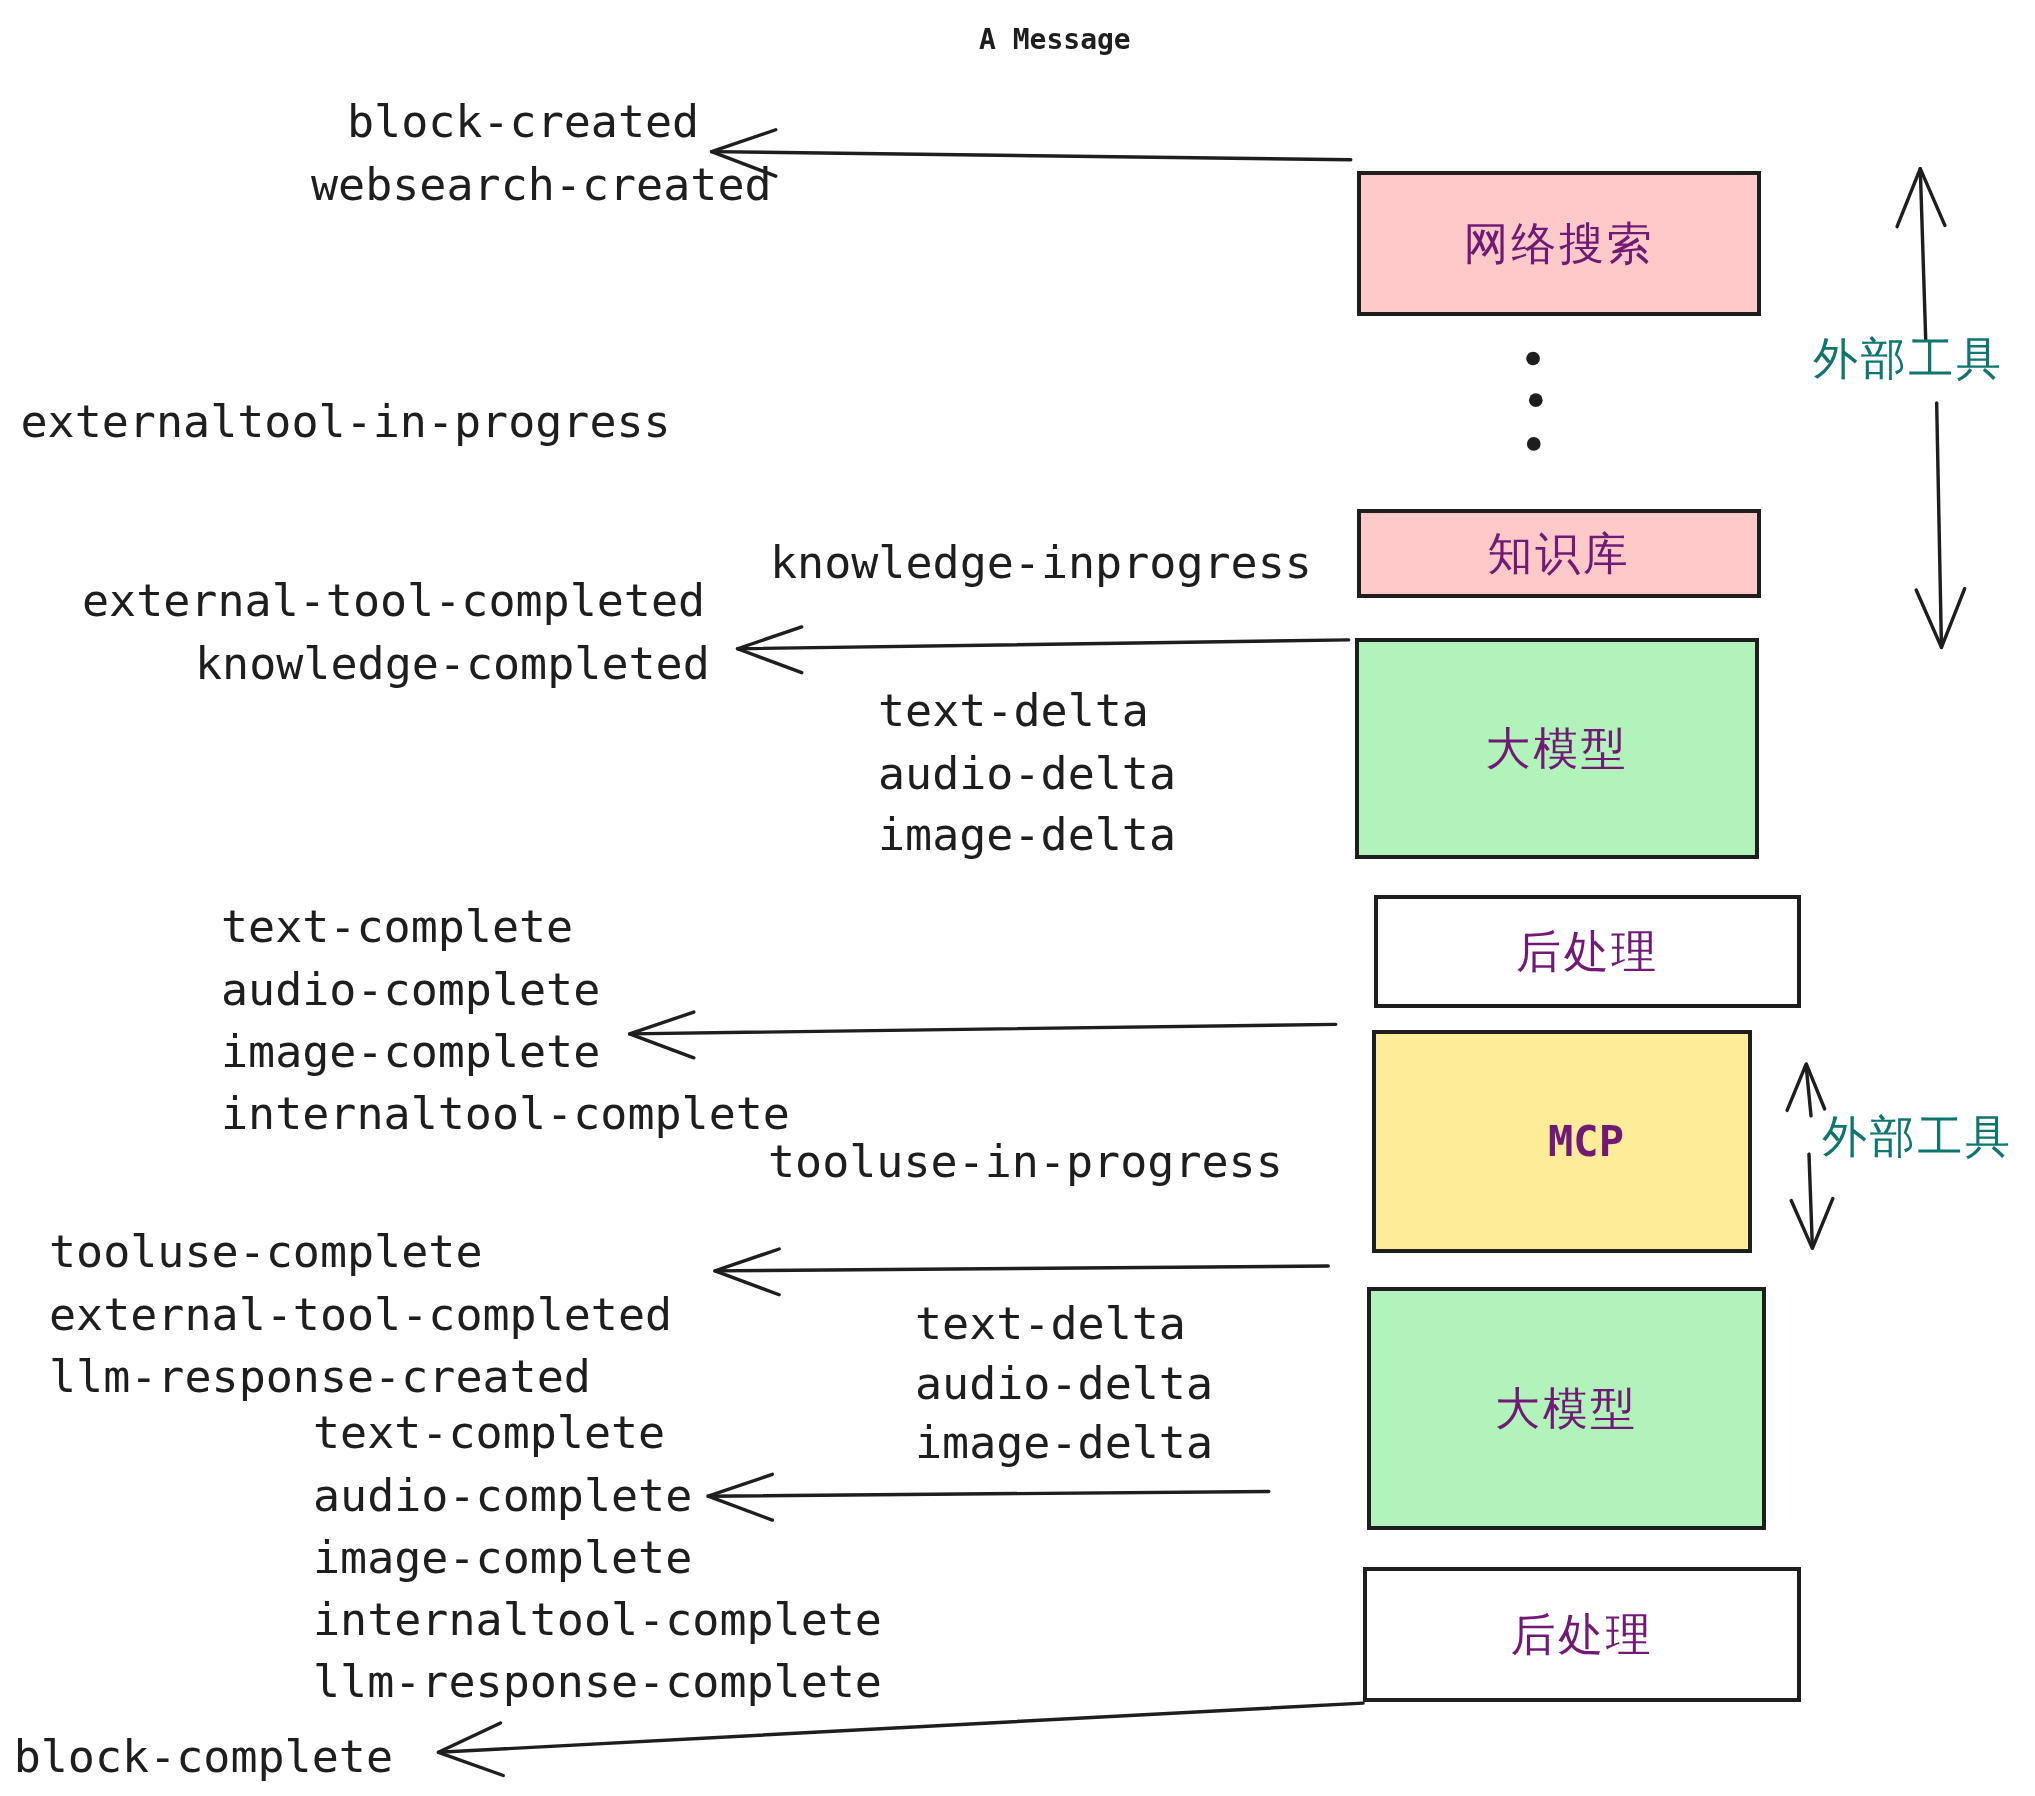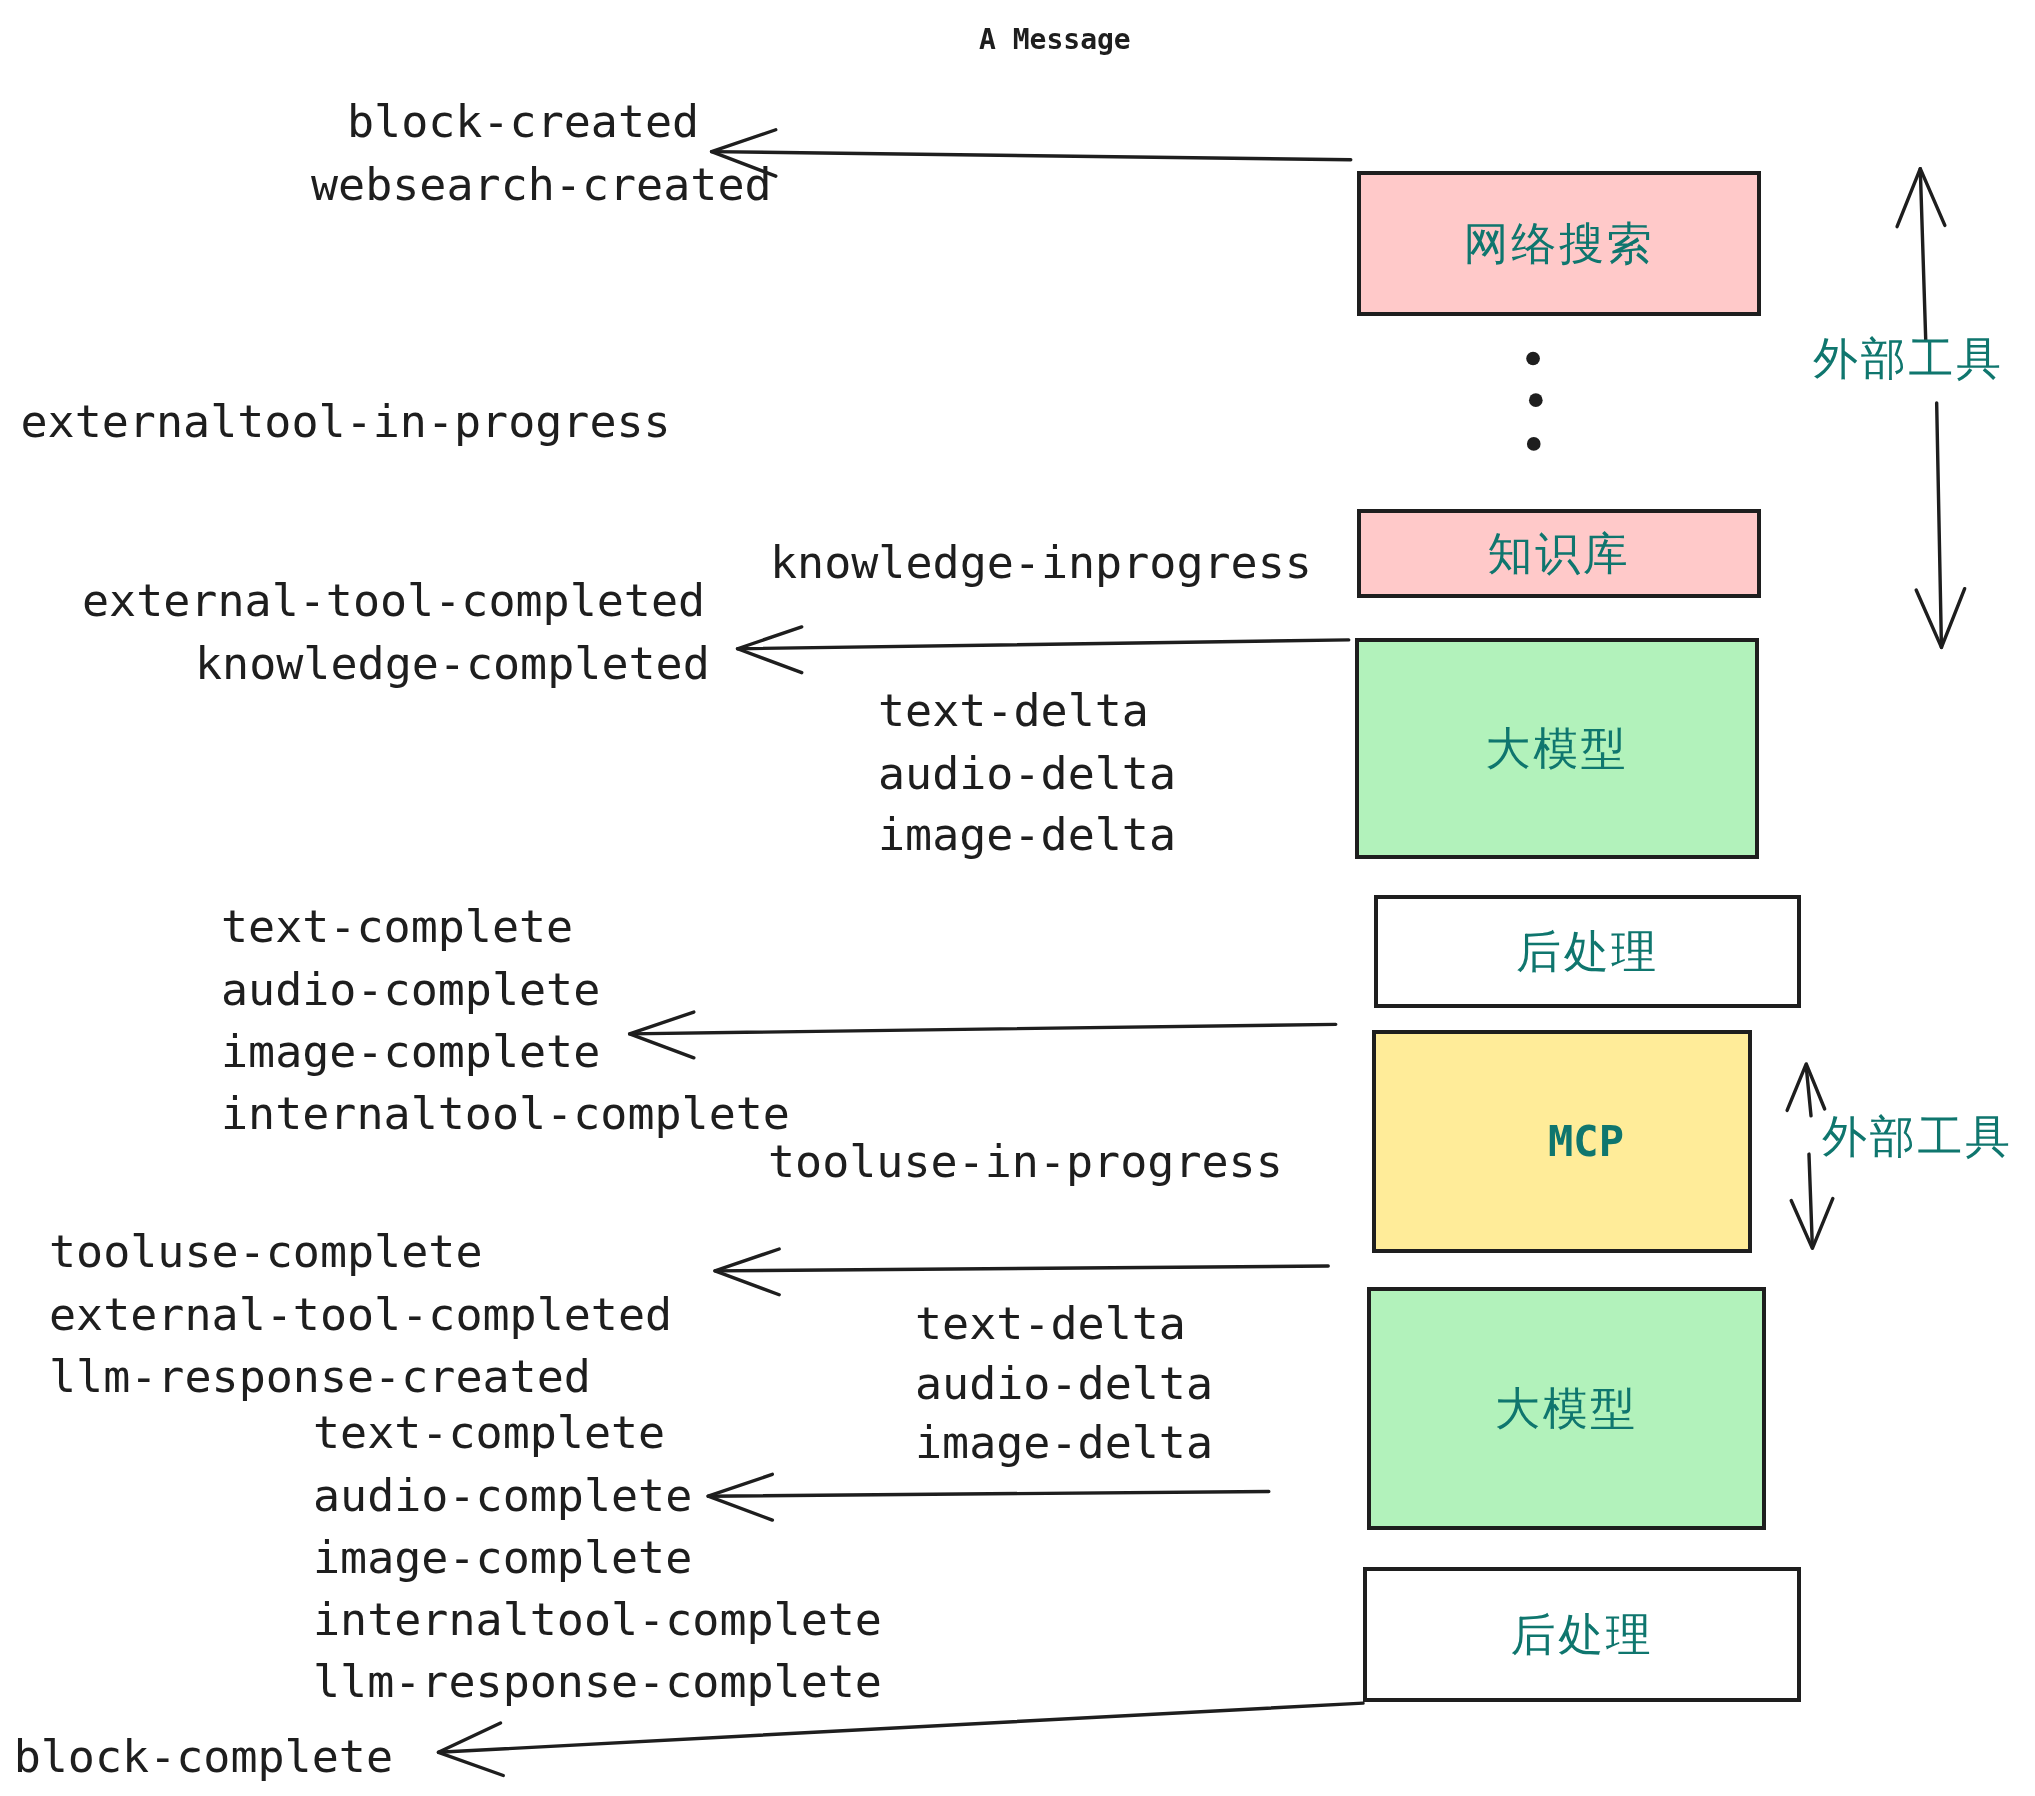--- a/index.html
+++ b/index.html
@@ -12,21 +12,21 @@
     font-family:"DejaVu Sans Mono","Liberation Mono",monospace;
   }
   .title{
     position:absolute;font-size:28px;line-height:45px;font-weight:bold;white-space:nowrap;
     font-family:"DejaVu Sans Mono","Liberation Mono",monospace;
   }
   .box{
     position:absolute;box-sizing:border-box;border:4.1px solid #1e1e1e;
     display:flex;align-items:center;justify-content:center;
     font-family:"DejaVu Sans","Liberation Sans",sans-serif;
-    font-size:45px;letter-spacing:2.7px;color:#0f766e;white-space:nowrap;
+    font-size:45px;letter-spacing:2.7px;color:#701a75;white-space:nowrap;
   }
   .box.mono{
     font-family:"DejaVu Sans Mono","Liberation Mono",monospace;
     font-weight:bold;font-size:42px;letter-spacing:0;padding-left:48px;
   }
   .fill-pink{background:#ffc9c9;}
   .fill-green{background:#b2f2bb;}
   .fill-yellow{background:#ffec99;}
   .fill-white{background:#ffffff;}
   .side-label{

